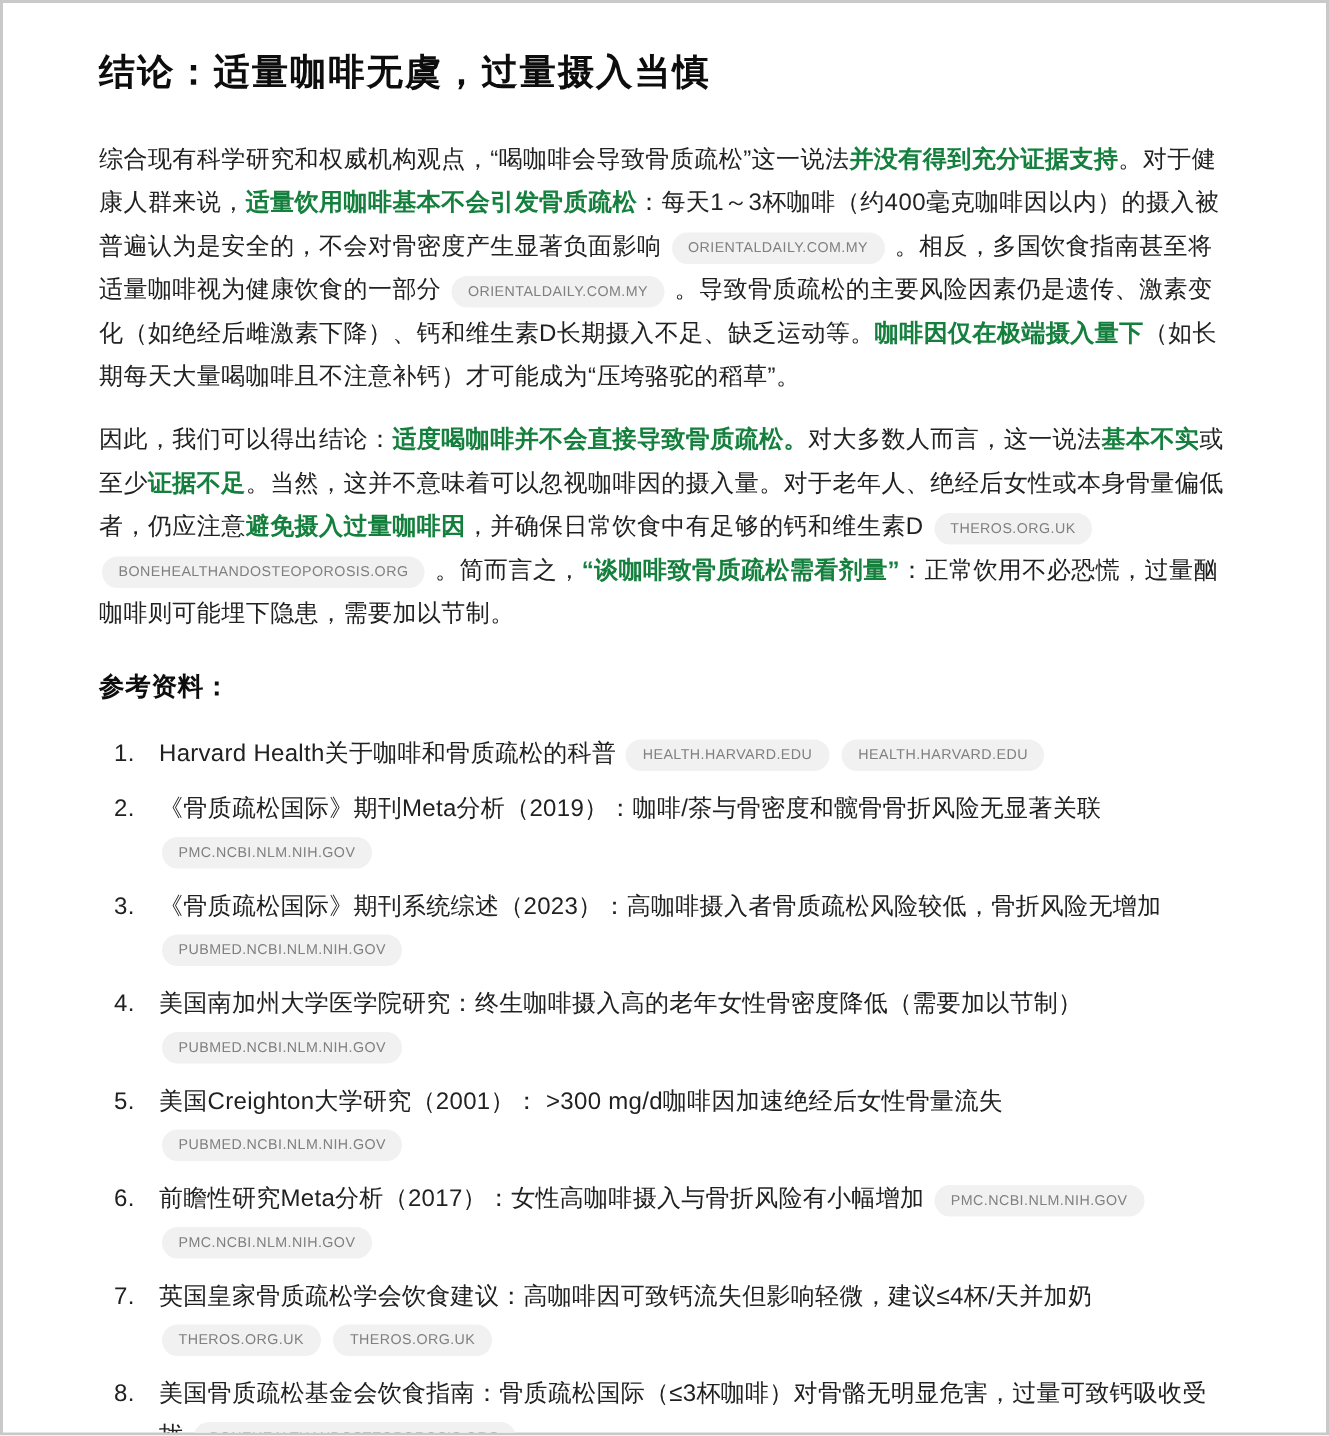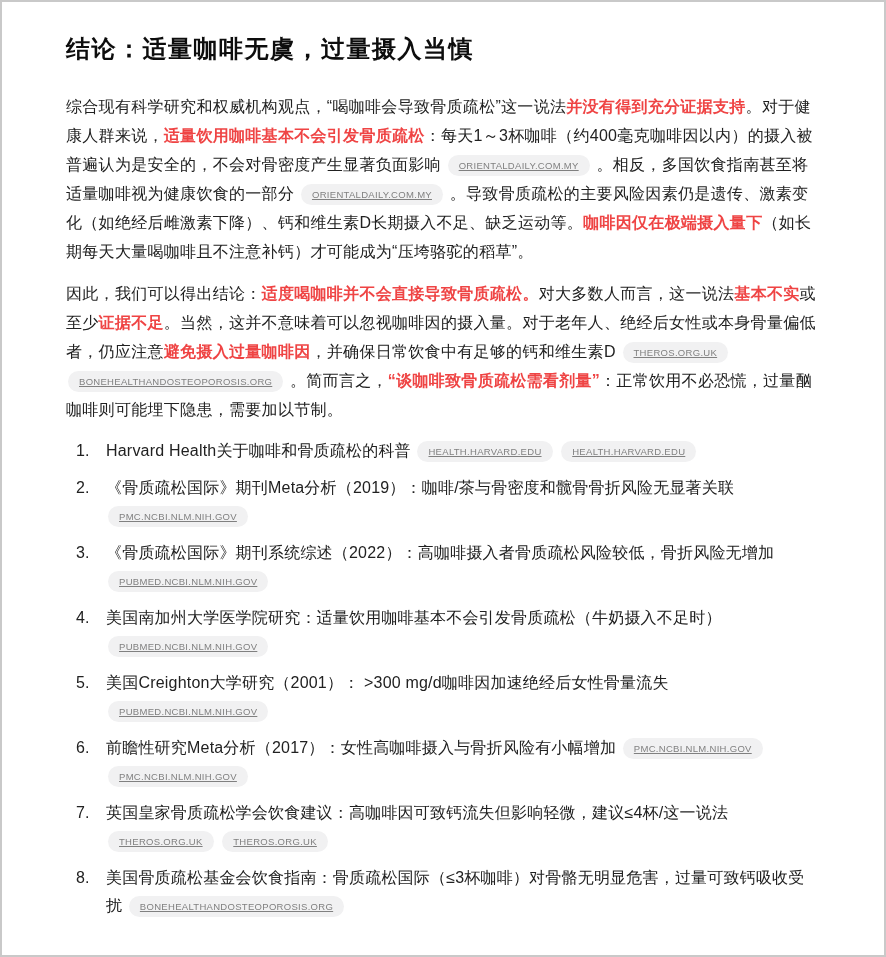--- a/index.html
+++ b/index.html
@@ -27,21 +27,21 @@
     letter-spacing: 1.5px;
     color: var(--title, #0d0d0d);
     margin: 8px 0 26px 0;
   }
   p.para {
     font-size: 16px;
     line-height: 29px;
     margin: 0 0 13px 0;
     letter-spacing: 0.3px;
   }
-  p.para strong, .ref-body strong { color: #ef4444; }
+  p.para strong, .ref-body strong { color: #15803d; }
   h2.refs-heading {
     font-size: 17px;
     font-weight: 700;
     letter-spacing: 0.5px;
     color: var(--title, #0d0d0d);
     margin: 22px 0 20px 0;
   }
   ol.refs {
     list-style: none;
     margin: 0;
@@ -66,63 +66,63 @@
     color: var(--badge-text, #808080);
     font-size: 9.5px;
     line-height: 11px;
     padding: 5px 11px;
     border-radius: 11px;
     letter-spacing: 0.3px;
     white-space: nowrap;
     vertical-align: 1.5px;
     margin: 0 2px;
     cursor: pointer;
-    text-decoration: underline;
   }
 </style>
 </head>
 <body>
 
 <div class="page">
   <div class="content">
     <h1 class="title">结论：适量咖啡无虞，过量摄入当慎</h1>
 
     <p class="para"><span>综合现有科学研究和权威机构观点，“喝咖啡会导致骨质疏松”这一说法</span><strong>并没有得到充分证据支持</strong><span>。对于健康人群来说，</span><strong>适量饮用咖啡基本不会引发骨质疏松</strong><span>：每天1～3杯咖啡（约400毫克咖啡因以内）的摄入被普遍认为是安全的，不会对骨密度产生显著负面影响 </span><span class="badge">ORIENTALDAILY.COM.MY</span><span> 。相反，多国饮食指南甚至将适量咖啡视为健康饮食的一部分 </span><span class="badge">ORIENTALDAILY.COM.MY</span><span> 。导致骨质疏松的主要风险因素仍是遗传、激素变化（如绝经后雌激素下降）、钙和维生素D长期摄入不足、缺乏运动等。</span><strong>咖啡因仅在极端摄入量下</strong><span>（如长期每天大量喝咖啡且不注意补钙）才可能成为“压垮骆驼的稻草”。</span></p>
 
     <p class="para"><span>因此，我们可以得出结论：</span><strong>适度喝咖啡并不会直接导致骨质疏松。</strong><span>对大多数人而言，这一说法</span><strong>基本不实</strong><span>或至少</span><strong>证据不足</strong><span>。当然，这并不意味着可以忽视咖啡因的摄入量。对于老年人、绝经后女性或本身骨量偏低者，仍应注意</span><strong>避免摄入过量咖啡因</strong><span>，并确保日常饮食中有足够的钙和维生素D </span><span class="badge">THEROS.ORG.UK</span><span> </span><span class="badge">BONEHEALTHANDOSTEOPOROSIS.ORG</span><span> 。简而言之，</span><strong>“谈咖啡致骨质疏松需看剂量”</strong><span>：正常饮用不必恐慌，过量酗咖啡则可能埋下隐患，需要加以节制。</span></p>
 
+    <h2 class="refs-heading">参考资料：</h2>
 
     <ol class="refs">
         <li>
           <span class="num">1.</span>
           <span class="ref-body"><span>Harvard Health关于咖啡和骨质疏松的科普 </span><span class="badge">HEALTH.HARVARD.EDU</span><span> </span><span class="badge">HEALTH.HARVARD.EDU</span></span>
         </li>
         <li>
           <span class="num">2.</span>
           <span class="ref-body"><span>《骨质疏松国际》期刊Meta分析（2019）：咖啡/茶与骨密度和髋骨骨折风险无显著关联 </span><span class="badge">PMC.NCBI.NLM.NIH.GOV</span></span>
         </li>
         <li>
           <span class="num">3.</span>
-          <span class="ref-body"><span>《骨质疏松国际》期刊系统综述（2022）：高咖啡摄入者骨质疏松风险较低，骨折风险无增加 </span><span class="badge">PUBMED.NCBI.NLM.NIH.GOV</span></span>
+          <span class="ref-body"><span>《骨质疏松国际》期刊系统综述（2023）：高咖啡摄入者骨质疏松风险较低，骨折风险无增加 </span><span class="badge">PUBMED.NCBI.NLM.NIH.GOV</span></span>
         </li>
         <li>
           <span class="num">4.</span>
-          <span class="ref-body"><span>美国南加州大学医学院研究：适量饮用咖啡基本不会引发骨质疏松（牛奶摄入不足时） </span><span class="badge">PUBMED.NCBI.NLM.NIH.GOV</span></span>
+          <span class="ref-body"><span>美国南加州大学医学院研究：终生咖啡摄入高的老年女性骨密度降低（需要加以节制） </span><span class="badge">PUBMED.NCBI.NLM.NIH.GOV</span></span>
         </li>
         <li>
           <span class="num">5.</span>
           <span class="ref-body"><span>美国Creighton大学研究（2001）： &gt;300 mg/d咖啡因加速绝经后女性骨量流失 </span><span class="badge">PUBMED.NCBI.NLM.NIH.GOV</span></span>
         </li>
         <li>
           <span class="num">6.</span>
           <span class="ref-body"><span>前瞻性研究Meta分析（2017）：女性高咖啡摄入与骨折风险有小幅增加 </span><span class="badge">PMC.NCBI.NLM.NIH.GOV</span><span> </span><span class="badge">PMC.NCBI.NLM.NIH.GOV</span></span>
         </li>
         <li>
           <span class="num">7.</span>
-          <span class="ref-body"><span>英国皇家骨质疏松学会饮食建议：高咖啡因可致钙流失但影响轻微，建议≤4杯/这一说法 </span><span class="badge">THEROS.ORG.UK</span><span> </span><span class="badge">THEROS.ORG.UK</span></span>
+          <span class="ref-body"><span>英国皇家骨质疏松学会饮食建议：高咖啡因可致钙流失但影响轻微，建议≤4杯/天并加奶 </span><span class="badge">THEROS.ORG.UK</span><span> </span><span class="badge">THEROS.ORG.UK</span></span>
         </li>
         <li>
           <span class="num">8.</span>
           <span class="ref-body"><span>美国骨质疏松基金会饮食指南：骨质疏松国际（≤3杯咖啡）对骨骼无明显危害，过量可致钙吸收受扰 </span><span class="badge">BONEHEALTHANDOSTEOPOROSIS.ORG</span></span>
         </li>
       </ol>
   </div>
 </div>
 
 </body></html>

